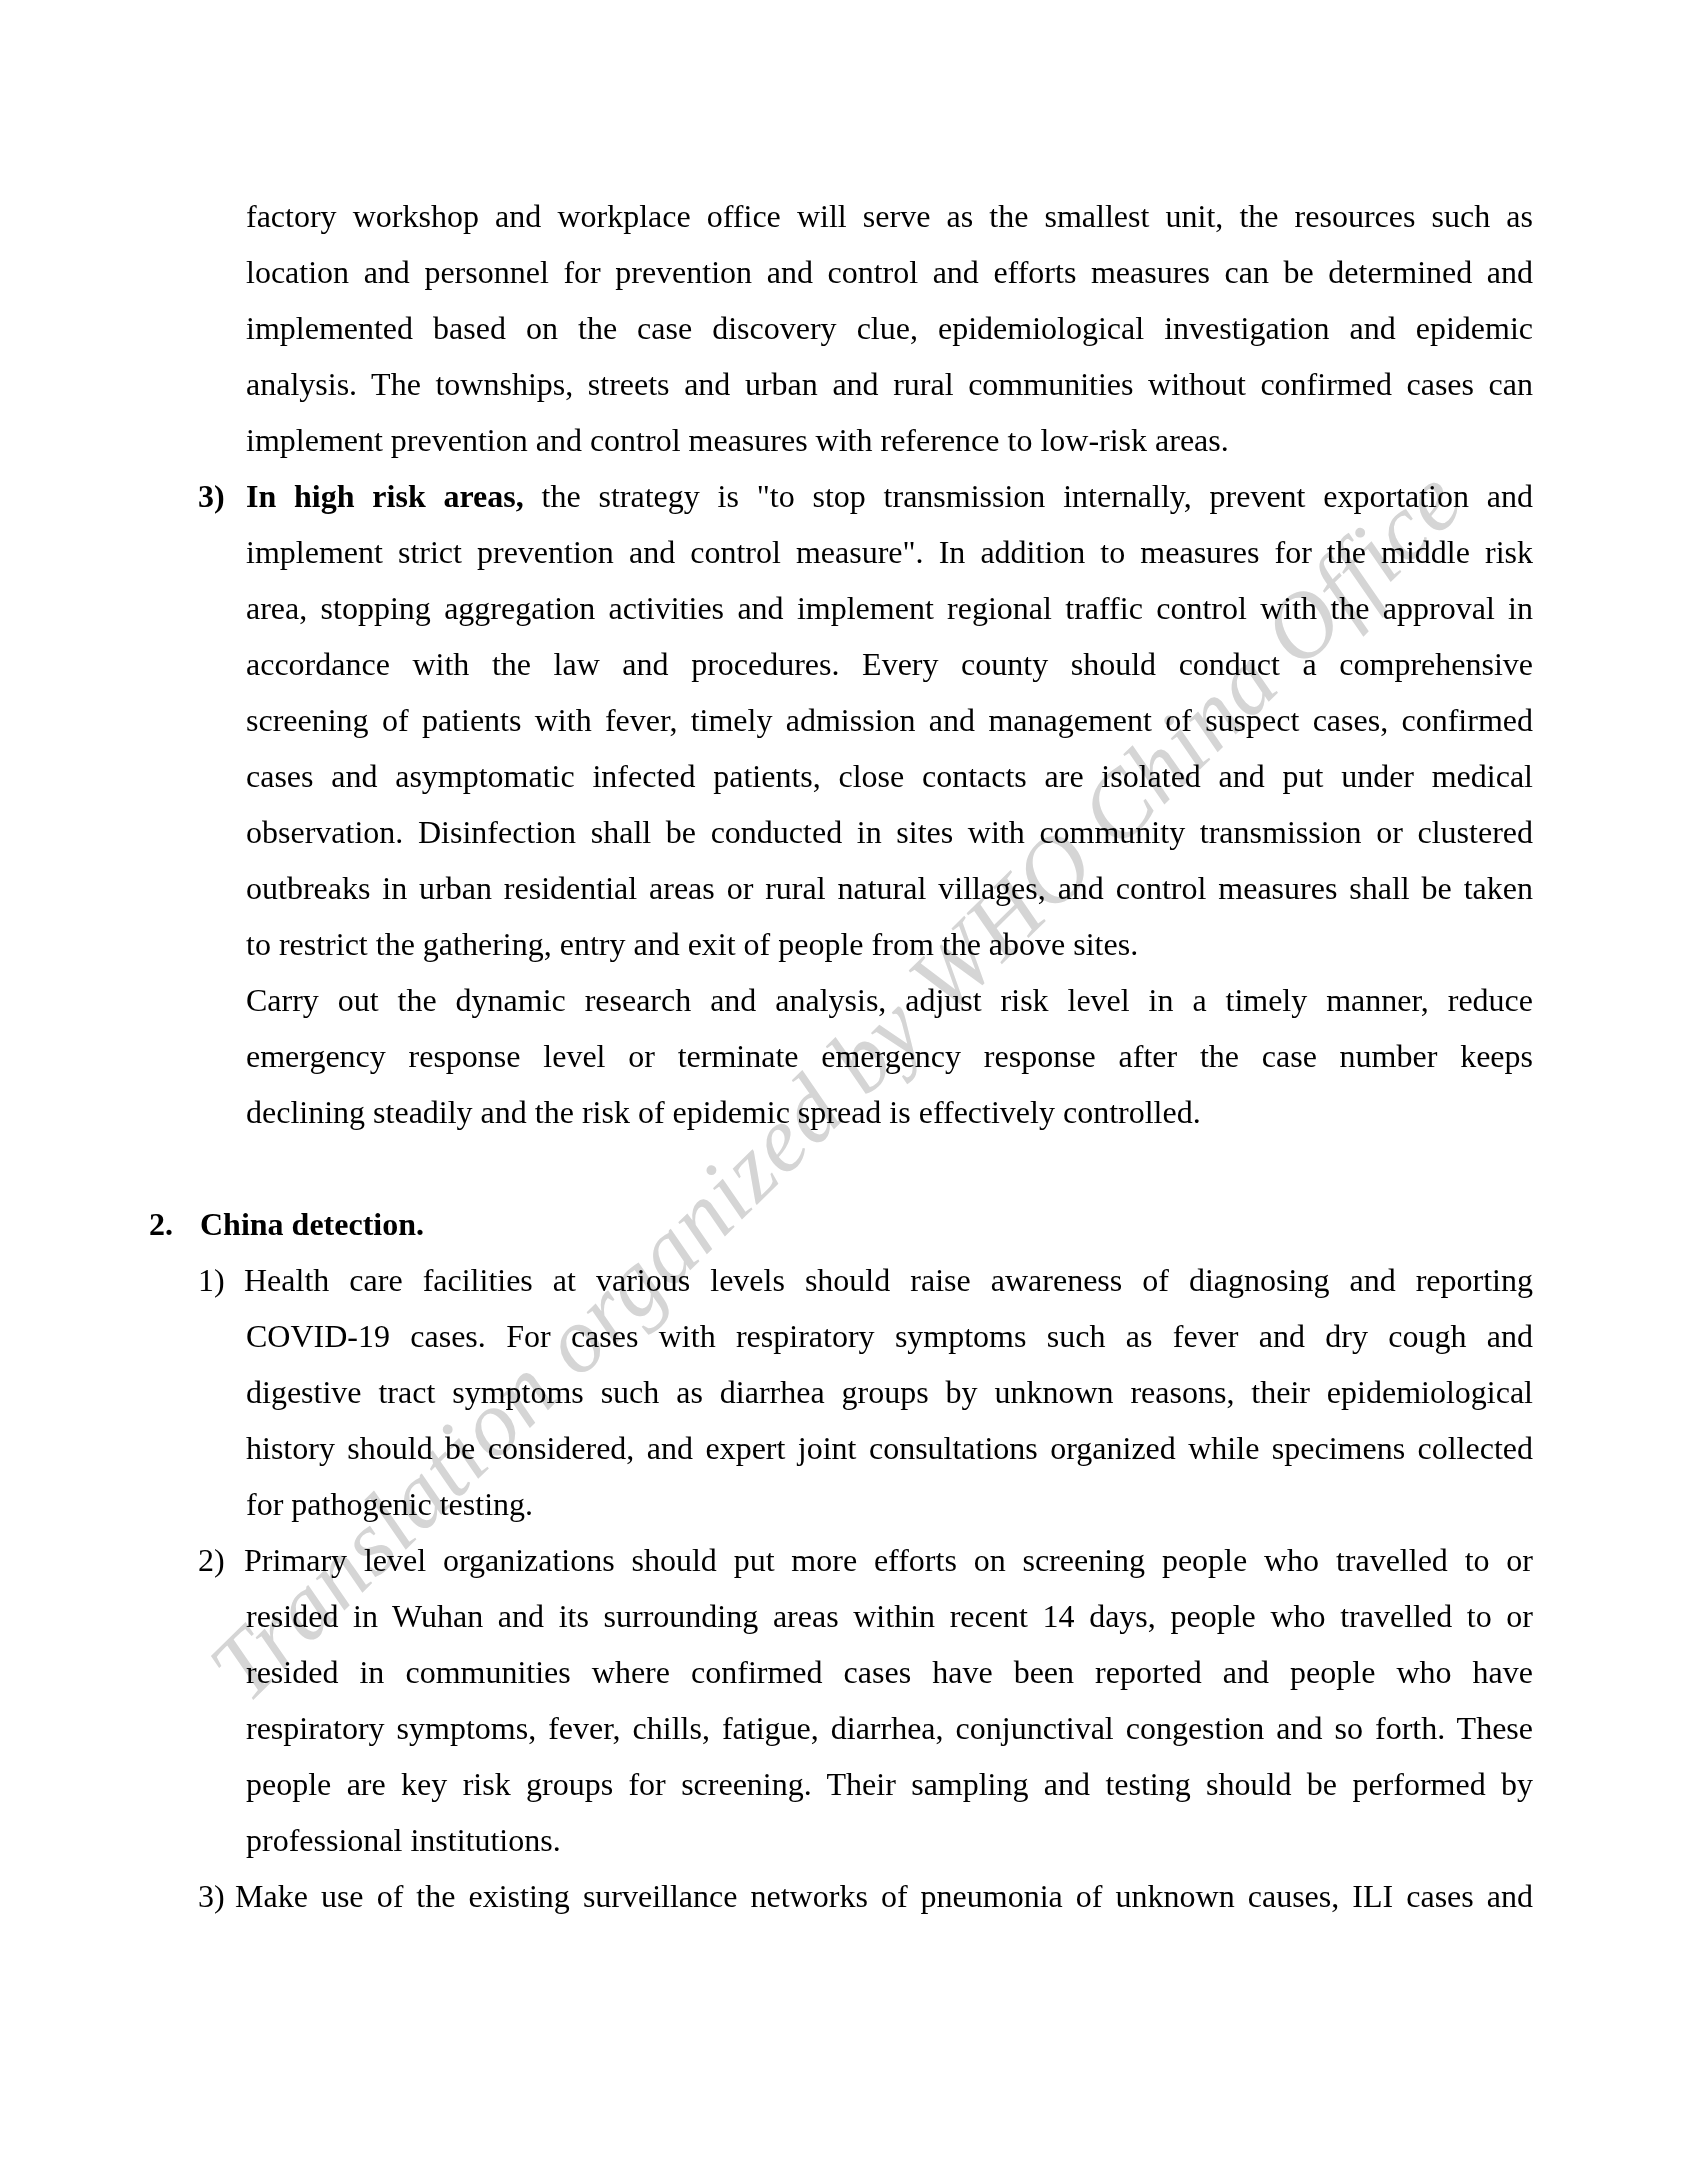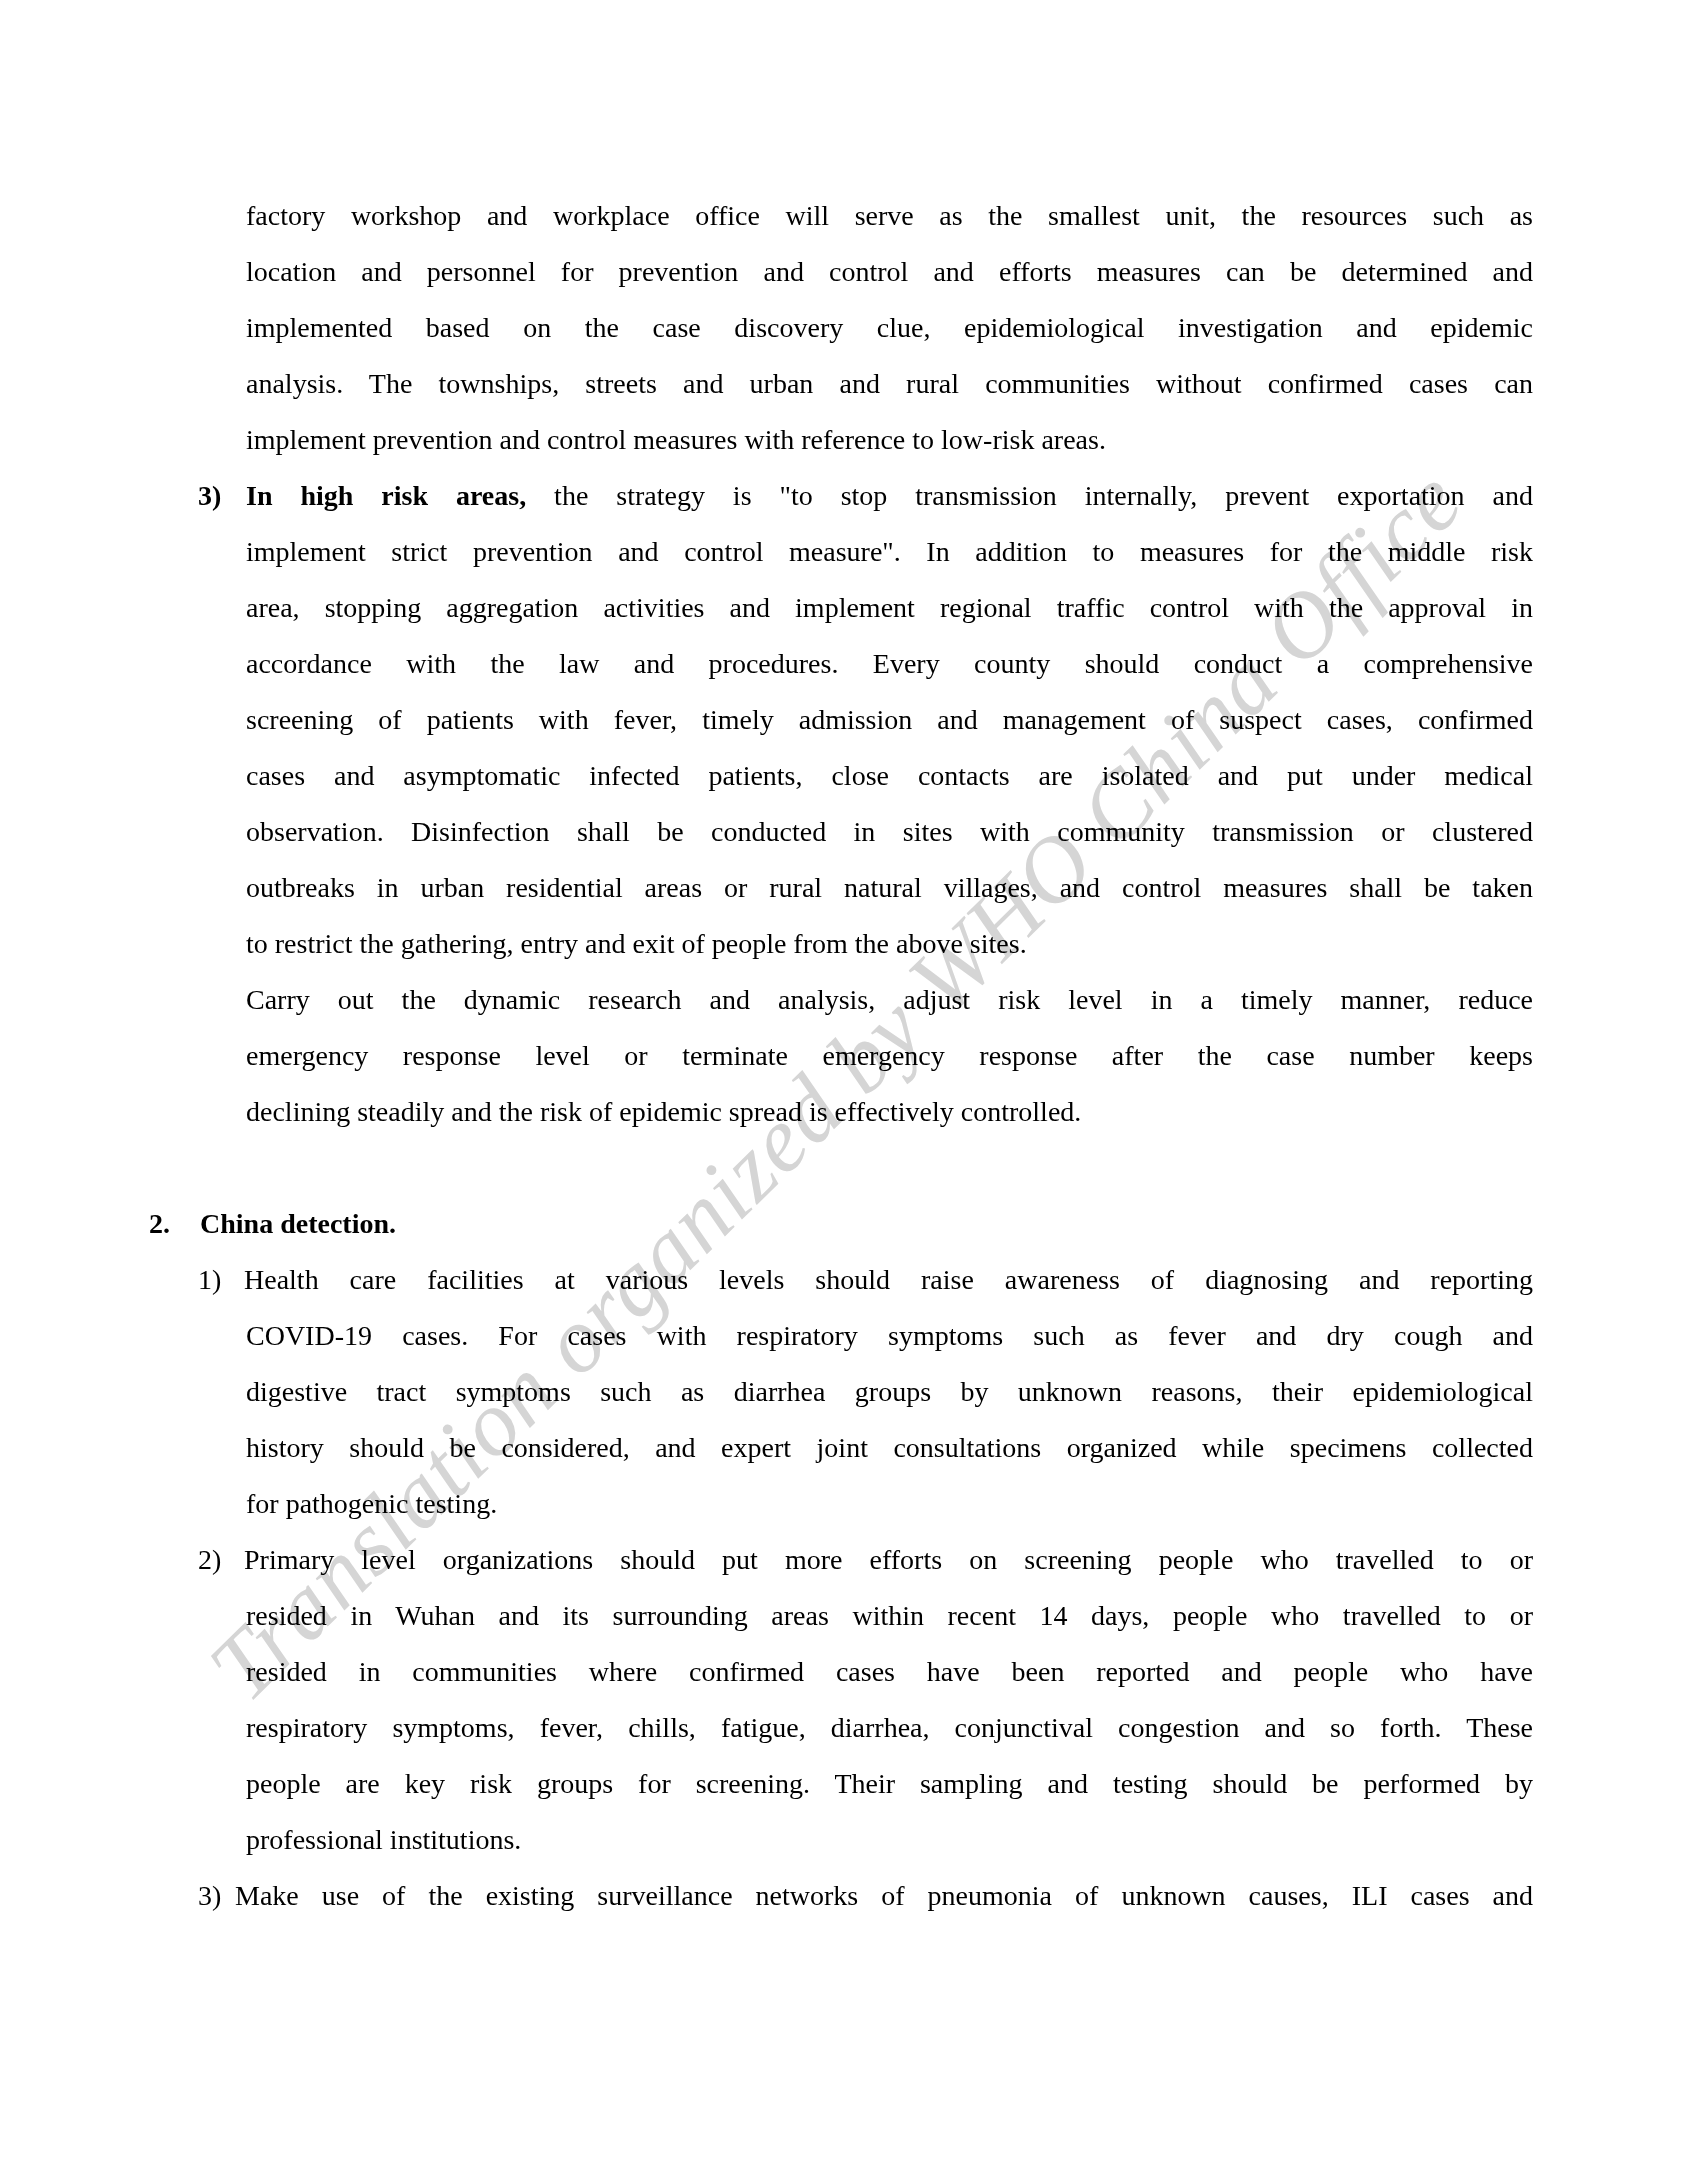--- a/index.html
+++ b/index.html
@@ -14,21 +14,21 @@
     font-size: 93px;
     color: #d5d5d5;
     white-space: nowrap;
     letter-spacing: 1px;
     z-index: 0;
     user-select: none;
   }
   .content {
     position: absolute; left: 0; top: 188px; width: 1683px;
     font-family: "Liberation Serif", serif;
-    font-size: 28px;
+    font-size: 32px;
     color: #000;
     z-index: 1;
   }
   .line {
     position: relative;
     height: 56px;
     line-height: 56px;
     white-space: nowrap;
   }
   .line .txt {

